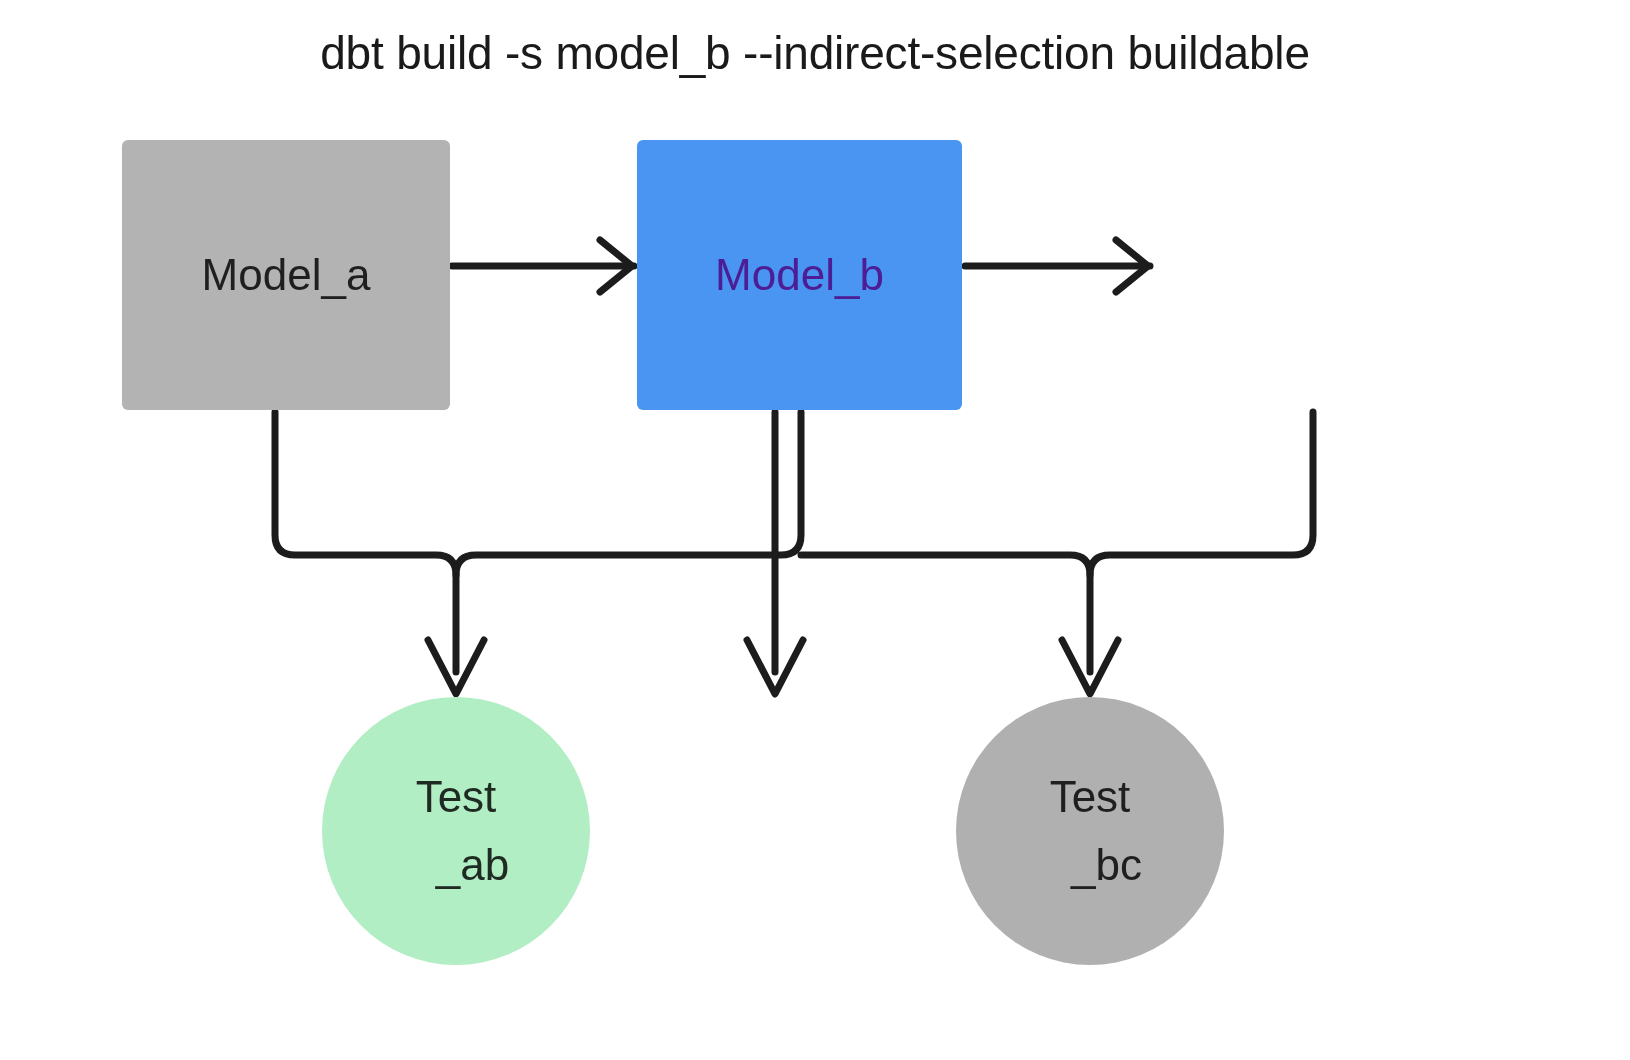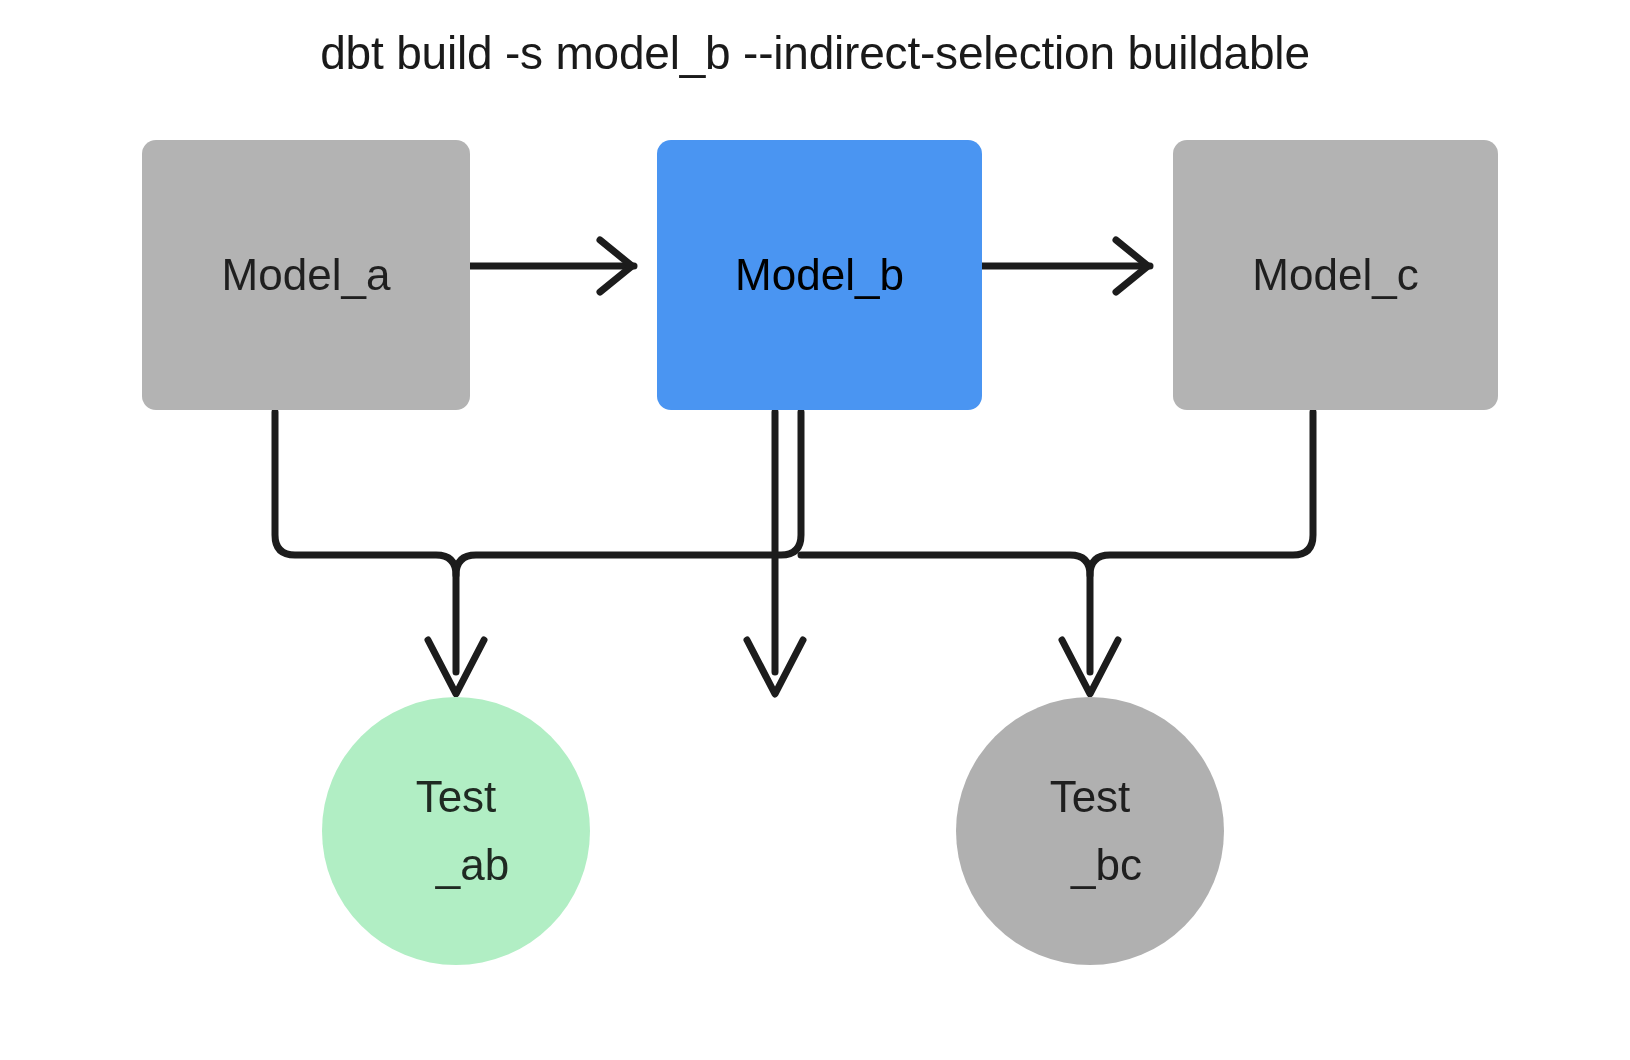--- a/index.html
+++ b/index.html
@@ -34,29 +34,28 @@
     width: 1630px;
     text-align: center;
     font-size: 46px;
     line-height: 58px;
     color: #1a1a1a;
     letter-spacing: -0.2px;
     white-space: nowrap;
   }
   .node-box {
     position: absolute;
-    border-radius: 14px;
+    border-radius: 6px;
     display: flex;
     align-items: center;
     justify-content: center;
     font-size: 44px;
     line-height: 1.1;
     text-align: center;
     box-sizing: border-box;
-    margin-left: 20px;
   }
   .node-circle {
     position: absolute;
     border-radius: 50%;
     display: flex;
     flex-direction: column;
     align-items: center;
     justify-content: center;
     font-size: 44px;
     line-height: 1.55;
@@ -109,27 +108,24 @@
         <path d="M 1313 412 L 1313 535 Q 1313 555 1293 555 L 1110 555 Q 1090 555 1090 575"></path>
       </g>
 
     </g>
   </svg>
 
   <div class="node-box" id="node-model-a" style="left: 122px; top: 140px; width: 328px; height: 270px; background: rgb(179, 179, 179); color: rgb(31, 31, 31);">
     <span class="node-label">Model_a</span>
   </div>
 
-  <div class="node-box" id="node-model-b" style="left: 637px; top: 140px; width: 325px; height: 270px; background: rgb(74, 149, 242); color: #000000;">
+  <div class="node-box" id="node-model-b" style="left: 637px; top: 140px; width: 325px; height: 270px; background: rgb(74, 149, 242); color: #4c1d95;">
     <span class="node-label">Model_b</span>
   </div>
 
-  <div class="node-box" id="node-model-c" style="left: 1153px; top: 140px; width: 325px; height: 270px; background: rgb(179, 179, 179); color: rgb(31, 31, 31);">
-    <span class="node-label">Model_c</span>
-  </div>
 
   <div class="node-circle" id="node-test-ab" style="left: 322px; top: 697px; width: 268px; height: 268px; background: rgb(177, 238, 196); color: rgb(31, 42, 34);">
     <span class="node-label">Test</span>
     <span class="node-label line2">_ab</span>
   </div>
 
 
   <div class="node-circle" id="node-test-bc" style="left: 956px; top: 697px; width: 268px; height: 268px; background: rgb(176, 176, 176); color: rgb(31, 31, 31);">
     <span class="node-label">Test</span>
     <span class="node-label line2">_bc</span>

